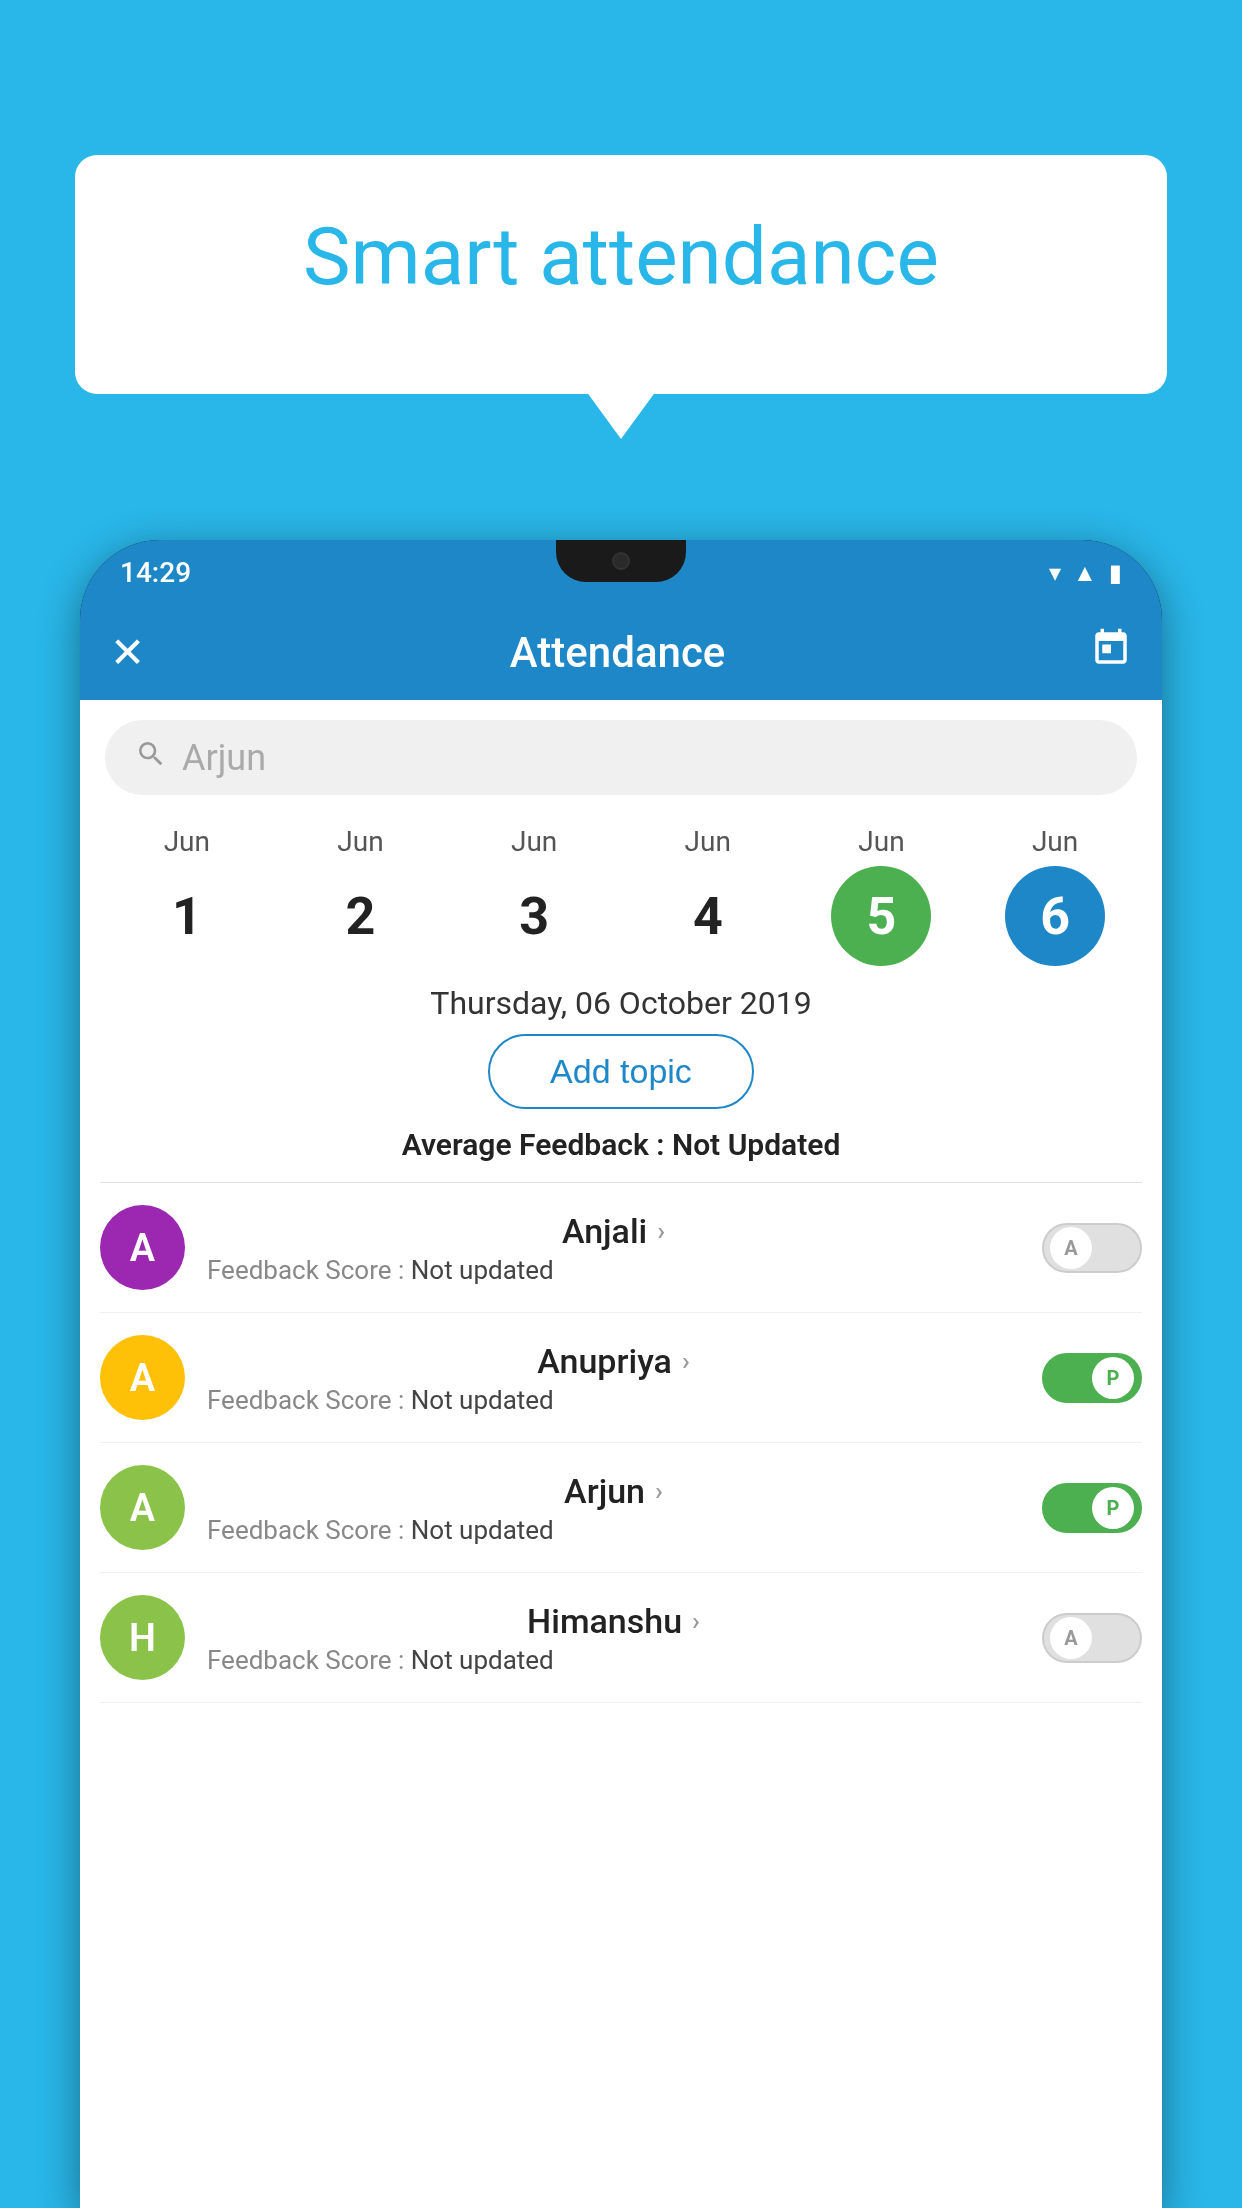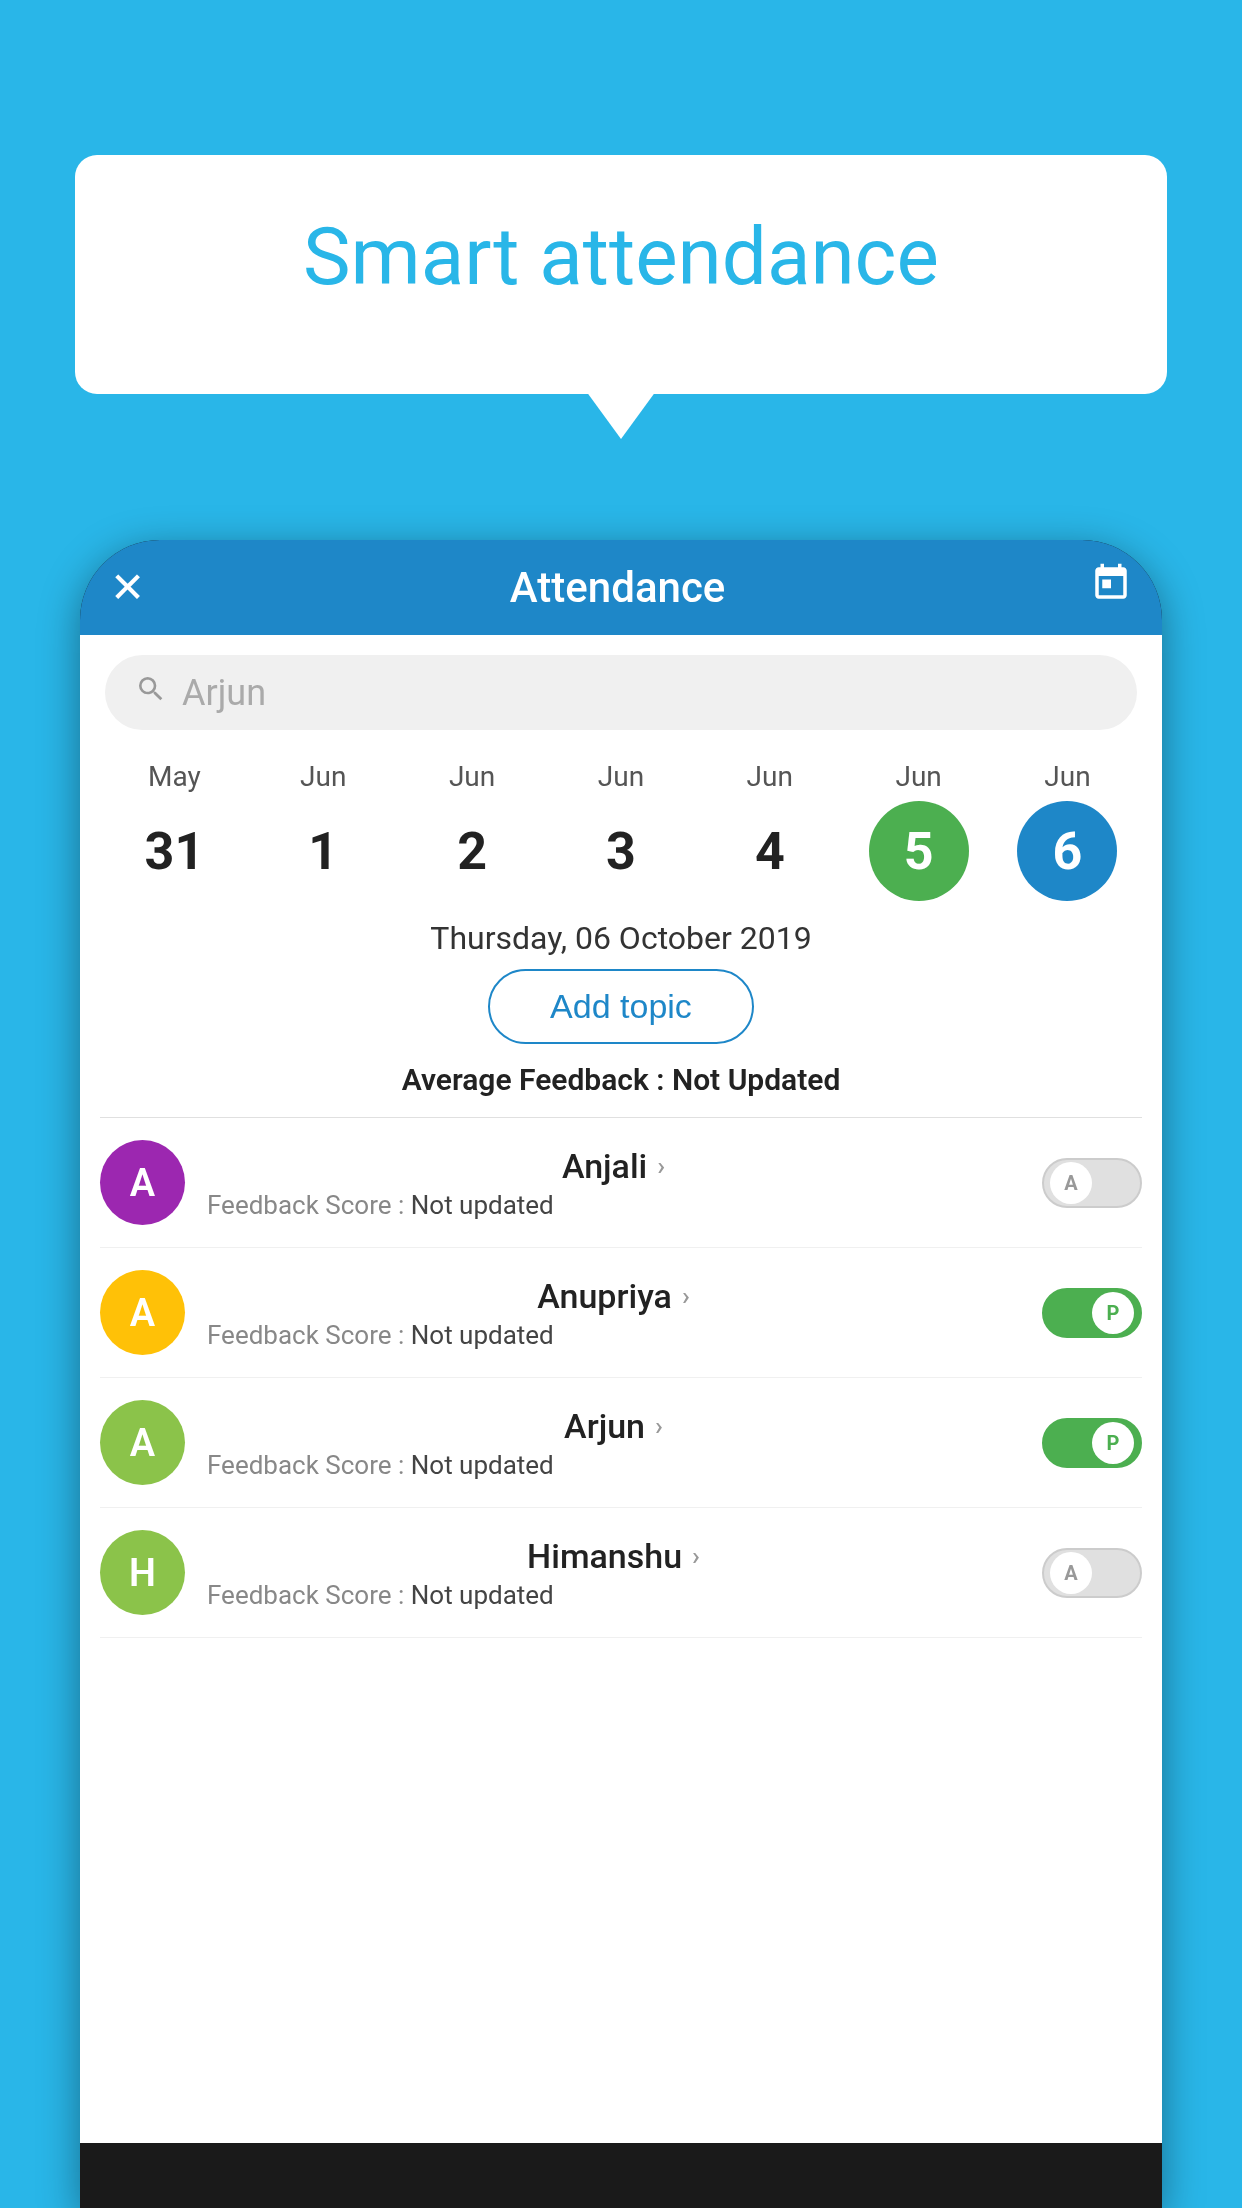--- a/index.html
+++ b/index.html
@@ -363,20 +363,31 @@
 <body>
 
 <div class="speech-bubble-container">
   <div class="speech-bubble">
     <div class="bubble-title">Smart attendance</div>
   </div>
 </div>
 
 <div class="phone-frame">
 
+  <div class="status-bar">
+    <span class="status-time">14:29</span>
+    <div class="notch">
+      <div class="camera-dot"></div>
+    </div>
+    <div class="status-icons">
+      <span class="status-icon">▾</span>
+      <span class="status-icon">▲</span>
+      <span class="status-icon">▮</span>
+    </div>
+  </div>
 
   <div class="app-bar">
     <span class="app-bar-icon">✕</span>
     <span class="app-bar-title">Attendance</span>
     <span class="app-bar-icon">
       <svg width="42" height="42" viewBox="0 0 24 24" fill="white">
         <path d="M19 3h-1V1h-2v2H8V1H6v2H5c-1.1 0-2 .9-2 2v14c0 1.1.9 2 2 2h14c1.1 0 2-.9 2-2V5c0-1.1-.9-2-2-2zm0 16H5V8h14v11zM7 10h5v5H7z"></path>
       </svg>
     </span>
   </div>
@@ -387,24 +398,20 @@
       <span class="search-icon-inner">
         <svg width="32" height="32" viewBox="0 0 24 24" fill="#999">
           <path d="M15.5 14h-.79l-.28-.27A6.471 6.471 0 0 0 16 9.5 6.5 6.5 0 1 0 9.5 16c1.61 0 3.09-.59 4.23-1.57l.27.28v.79l5 4.99L20.49 19l-4.99-5zm-6 0C7.01 14 5 11.99 5 9.5S7.01 5 9.5 5 14 7.01 14 9.5 11.99 14 9.5 14z"></path>
         </svg>
       </span>
       <span class="search-input-text">Arjun</span>
     </div>
 
     <div class="calendar-strip" id="calendar-strip">
         <div class="cal-day">
-          <div class="cal-month">May</div>
-          <div class="cal-date">31</div>
-        </div>
-        <div class="cal-day">
           <div class="cal-month">Jun</div>
           <div class="cal-date">1</div>
         </div>
         <div class="cal-day">
           <div class="cal-month">Jun</div>
           <div class="cal-date">2</div>
         </div>
         <div class="cal-day">
           <div class="cal-month">Jun</div>
           <div class="cal-date">3</div>

